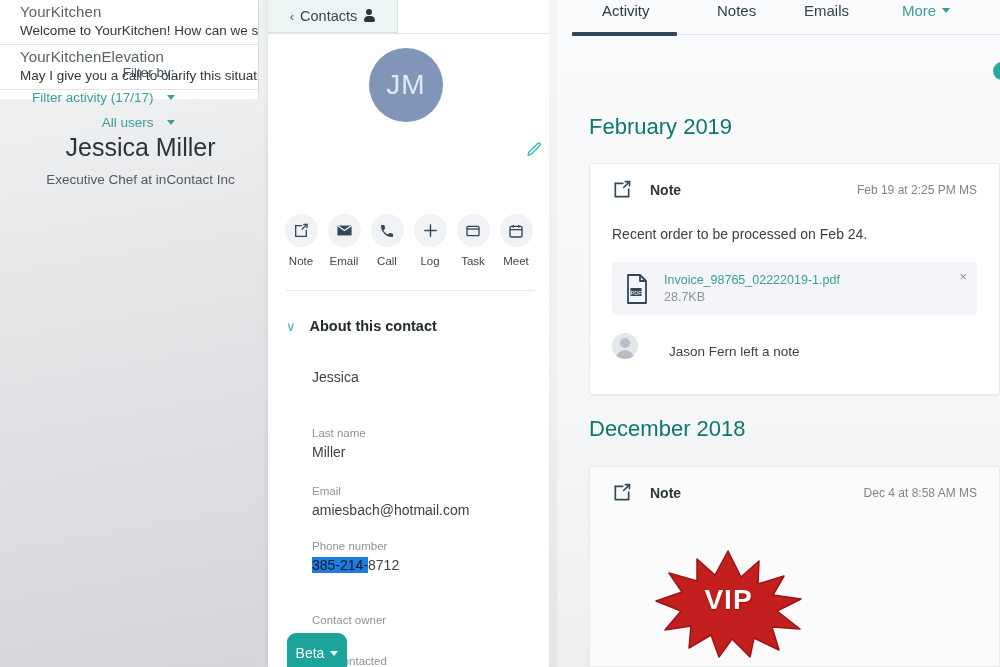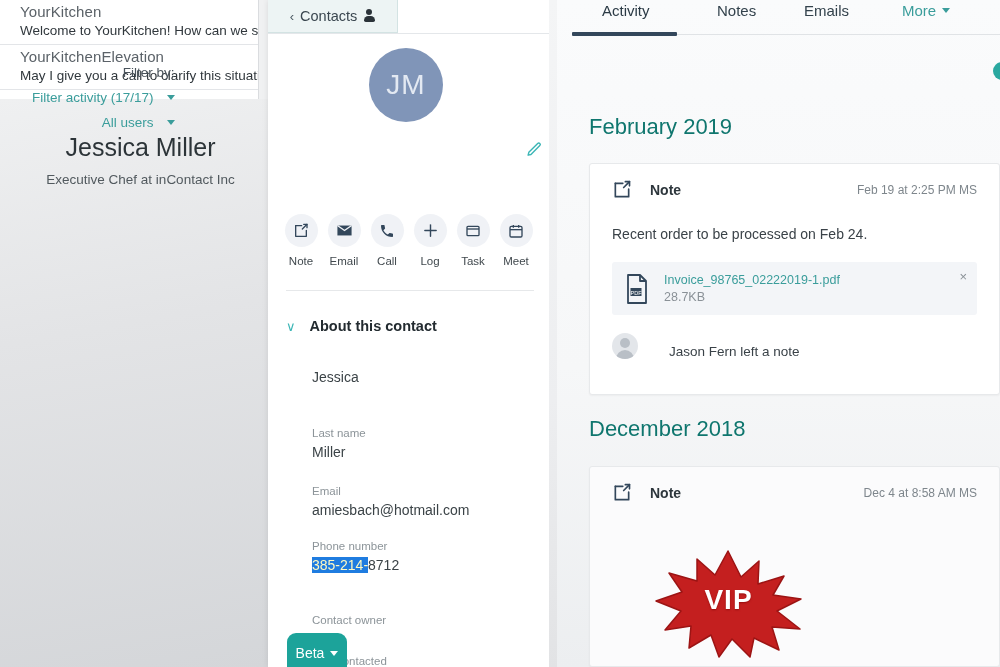--- a/index.html
+++ b/index.html
@@ -95,21 +95,21 @@
   .act .cap{font-size:11.5px;color:#41494e;margin-top:8px;}
   #divider1{position:absolute;left:286px;top:290px;width:248px;height:1px;background:#e6e8ea;}
   #about-head{
     position:absolute;left:286px;top:318px;display:flex;align-items:center;gap:14px;cursor:pointer;
   }
   #about-head .ch{color:#3cb6b6;font-size:13px;}
   #about-head .tx{font-size:14.5px;font-weight:bold;color:#232b30;}
   .field{position:absolute;left:312px;width:230px;}
   .f-label{font-size:11.5px;color:#8c9499;margin-bottom:5px;}
   .f-value{font-size:14px;color:#3b4347;}
-  .hl{background:#1f7ce0;color:#fef9c3;}
+  .hl{background:#1f7ce0;color:#0f172a;}
   #beta-pill{
     position:absolute;left:287px;top:633px;width:60px;height:40px;
     background:#1ca39a;border-radius:9px 9px 0 0;
     display:flex;align-items:center;justify-content:center;gap:6px;
     color:#ffffff;font-size:14px;cursor:pointer;
   }
 
   
   #activity-panel{
     position:absolute;left:557px;top:0;width:443px;height:667px;

